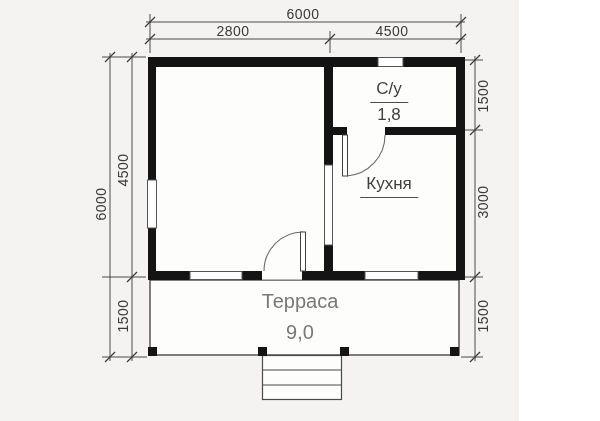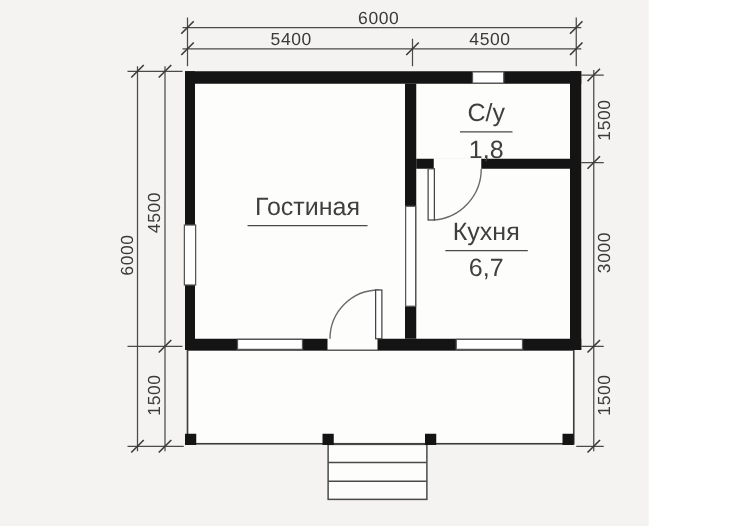--- a/index.html
+++ b/index.html
@@ -10,21 +10,21 @@
   }
   .stage svg { position:absolute; left:0; top:0; }
   .label {
     position:absolute; transform:translate(-50%,-50%);
     font-size:14px; color:#3a3a3a; white-space:nowrap;
     letter-spacing:0.5px;
   }
   .vlabel { transform:translate(-50%,-50%) rotate(-90deg); }
   .room-label {
     position:absolute; transform:translate(-50%,0);
-    text-align:center; color:#3f3f3f; font-size:20px; line-height:1.1;
+    text-align:center; color:#3f3f3f; font-size:17px; line-height:1.1;
   }
   .room-name { display:inline-block; border-bottom:1.5px solid #4a4a4a; padding:0 6px 3px; }
   .room-area { padding-top:3px; }
   .terrace-label { position:absolute; transform:translate(-50%,0);
     text-align:center; color:#787878; font-size:20px; }
   .terrace-area { margin-top:8px; }
 </style>
 </head>
 <body>
 
@@ -114,39 +114,41 @@
         <line x1="127" y1="282" x2="137" y2="272"></line>
         <line x1="127" y1="362" x2="137" y2="352"></line>
       <line x1="470" y1="65" x2="480" y2="55"></line>
         <line x1="470" y1="135" x2="480" y2="125"></line>
         <line x1="470" y1="282" x2="480" y2="272"></line>
         <line x1="470" y1="362" x2="480" y2="352"></line>
     </g>
   </svg>
 
   <div class="label" style="left:303px; top:14px;">6000</div>
-  <div class="label" style="left:233px; top:31px;">5400</div>
+  <div class="label" style="left:233px; top:31px;">2800</div>
   <div class="label" style="left:392px; top:31px;">4500</div>
 
   <div class="label vlabel" style="left:101px; top:204px;">6000</div>
   <div class="label vlabel" style="left:123px; top:170px;">4500</div>
   <div class="label vlabel" style="left:123px; top:316px;">1500</div>
 
   <div class="label vlabel" style="left:483px; top:96px;">1500</div>
   <div class="label vlabel" style="left:483px; top:202px;">3000</div>
   <div class="label vlabel" style="left:483px; top:316px;">1500</div>
 
   <div class="room-label" style="left:246px; top:155px;">
-    <div class="room-name">Гостиная</div>
   </div>
 
   <div class="room-label" style="left:389px; top:80px;">
     <div class="room-name">С/у</div>
     <div class="room-area">1,8</div>
   </div>
 
   <div class="room-label" style="left:389px; top:175px;">
     <div class="room-name">Кухня</div>
-    <div class="room-area">6,7</div>
   </div>
 
+  <div class="terrace-label" style="left:300px; top:290px;">
+    <div>Терраса</div>
+    <div class="terrace-area">9,0</div>
+  </div>
 
 </div>
 
 </body></html>

